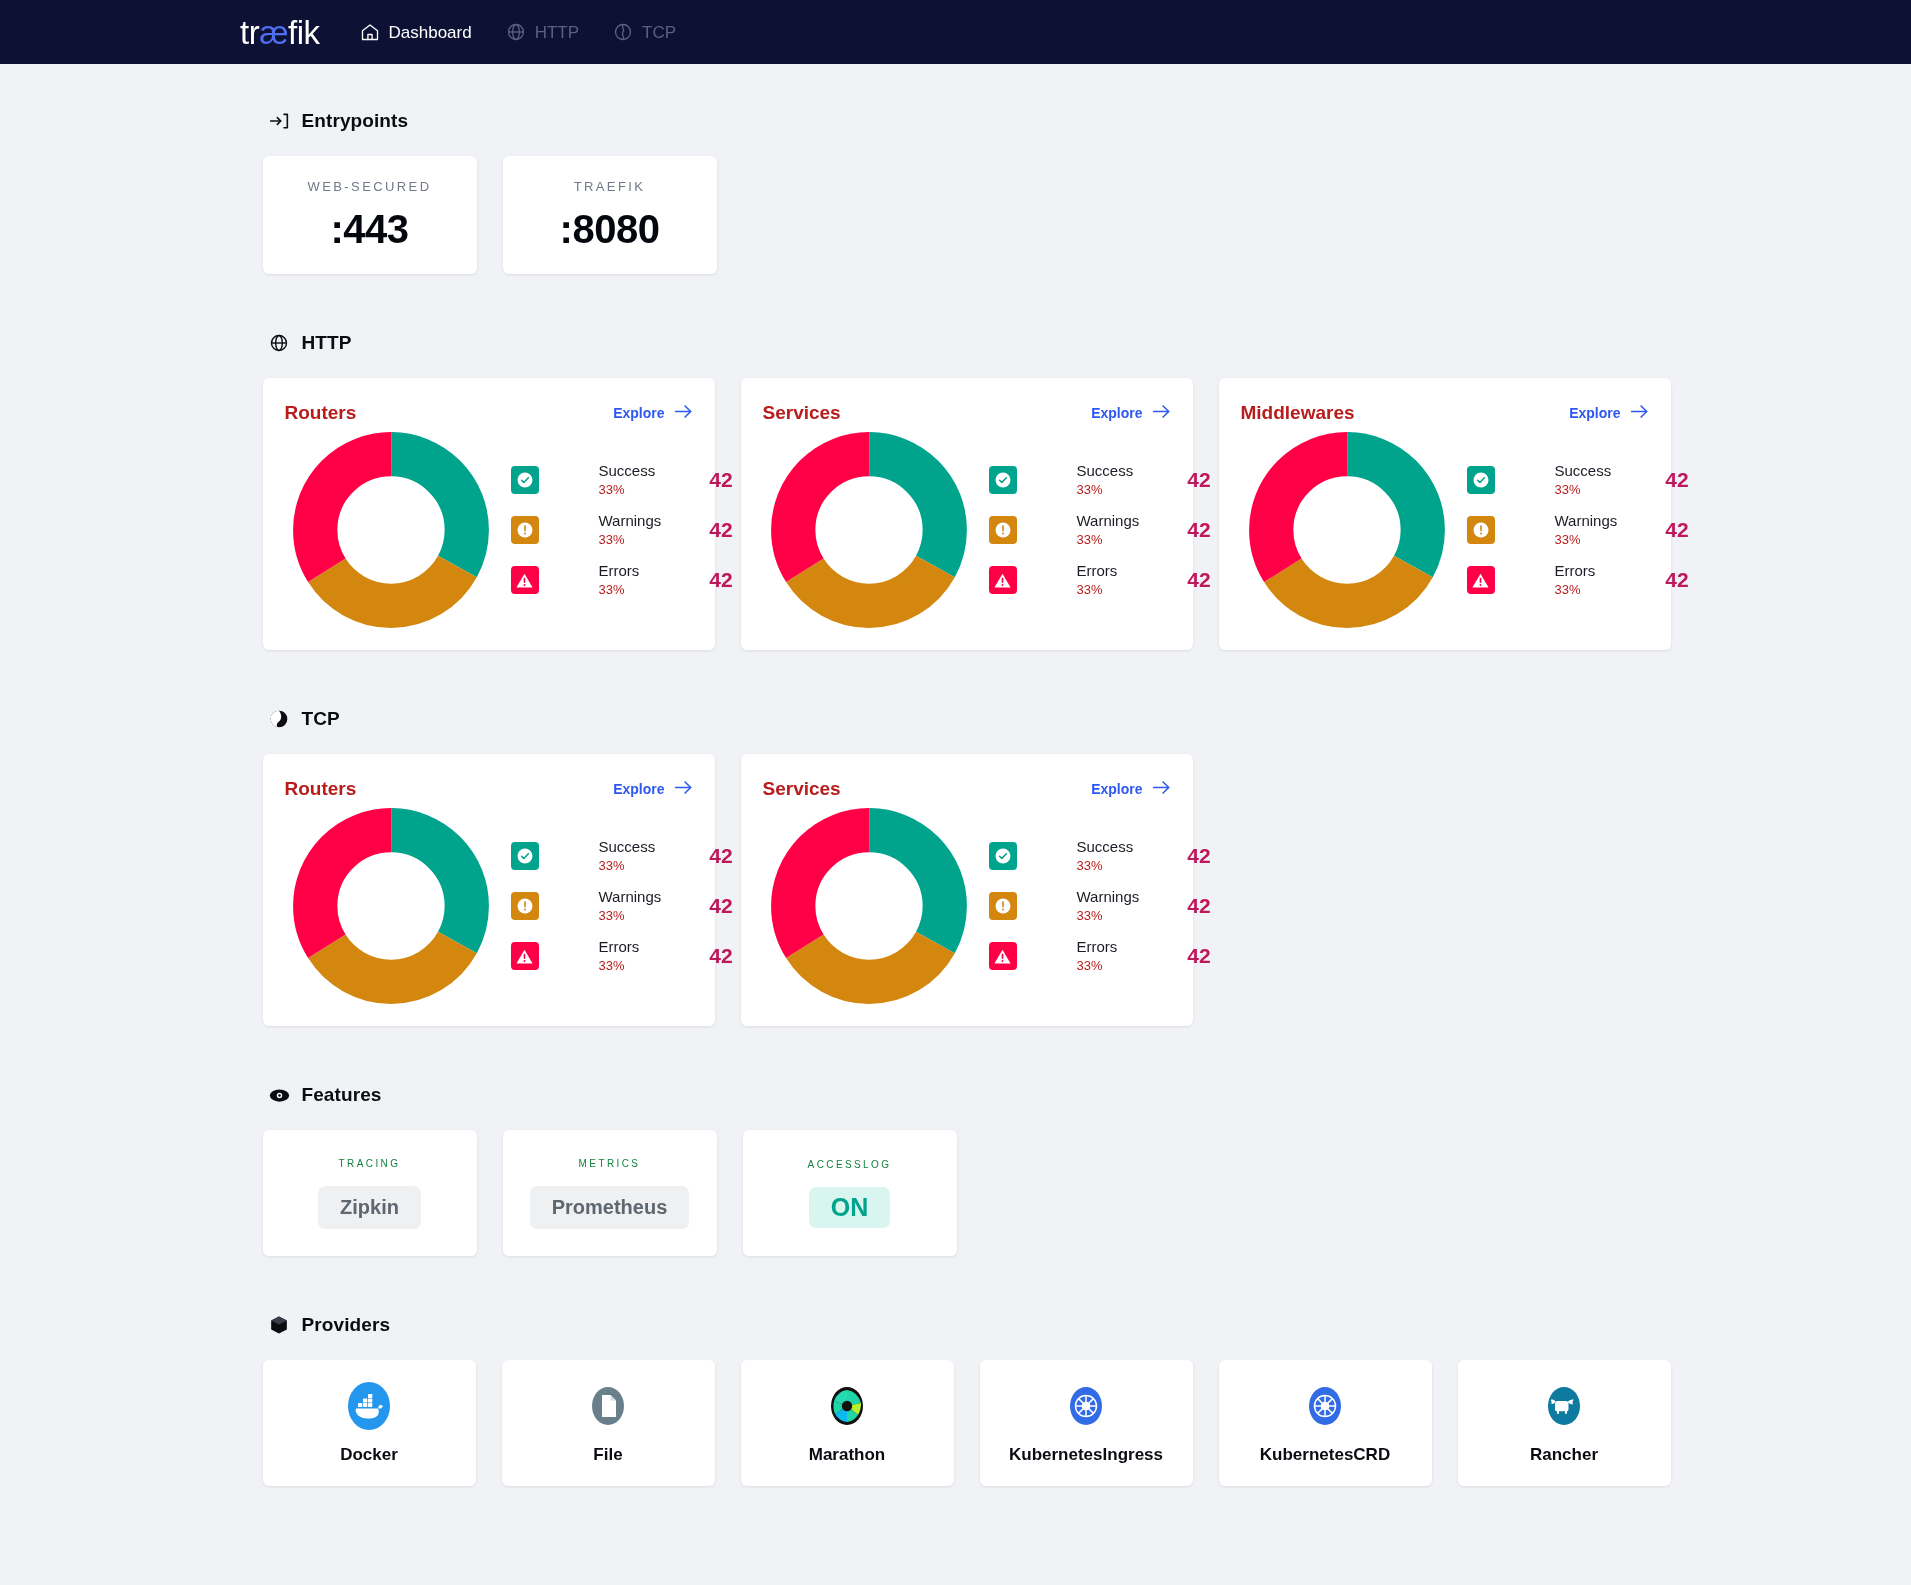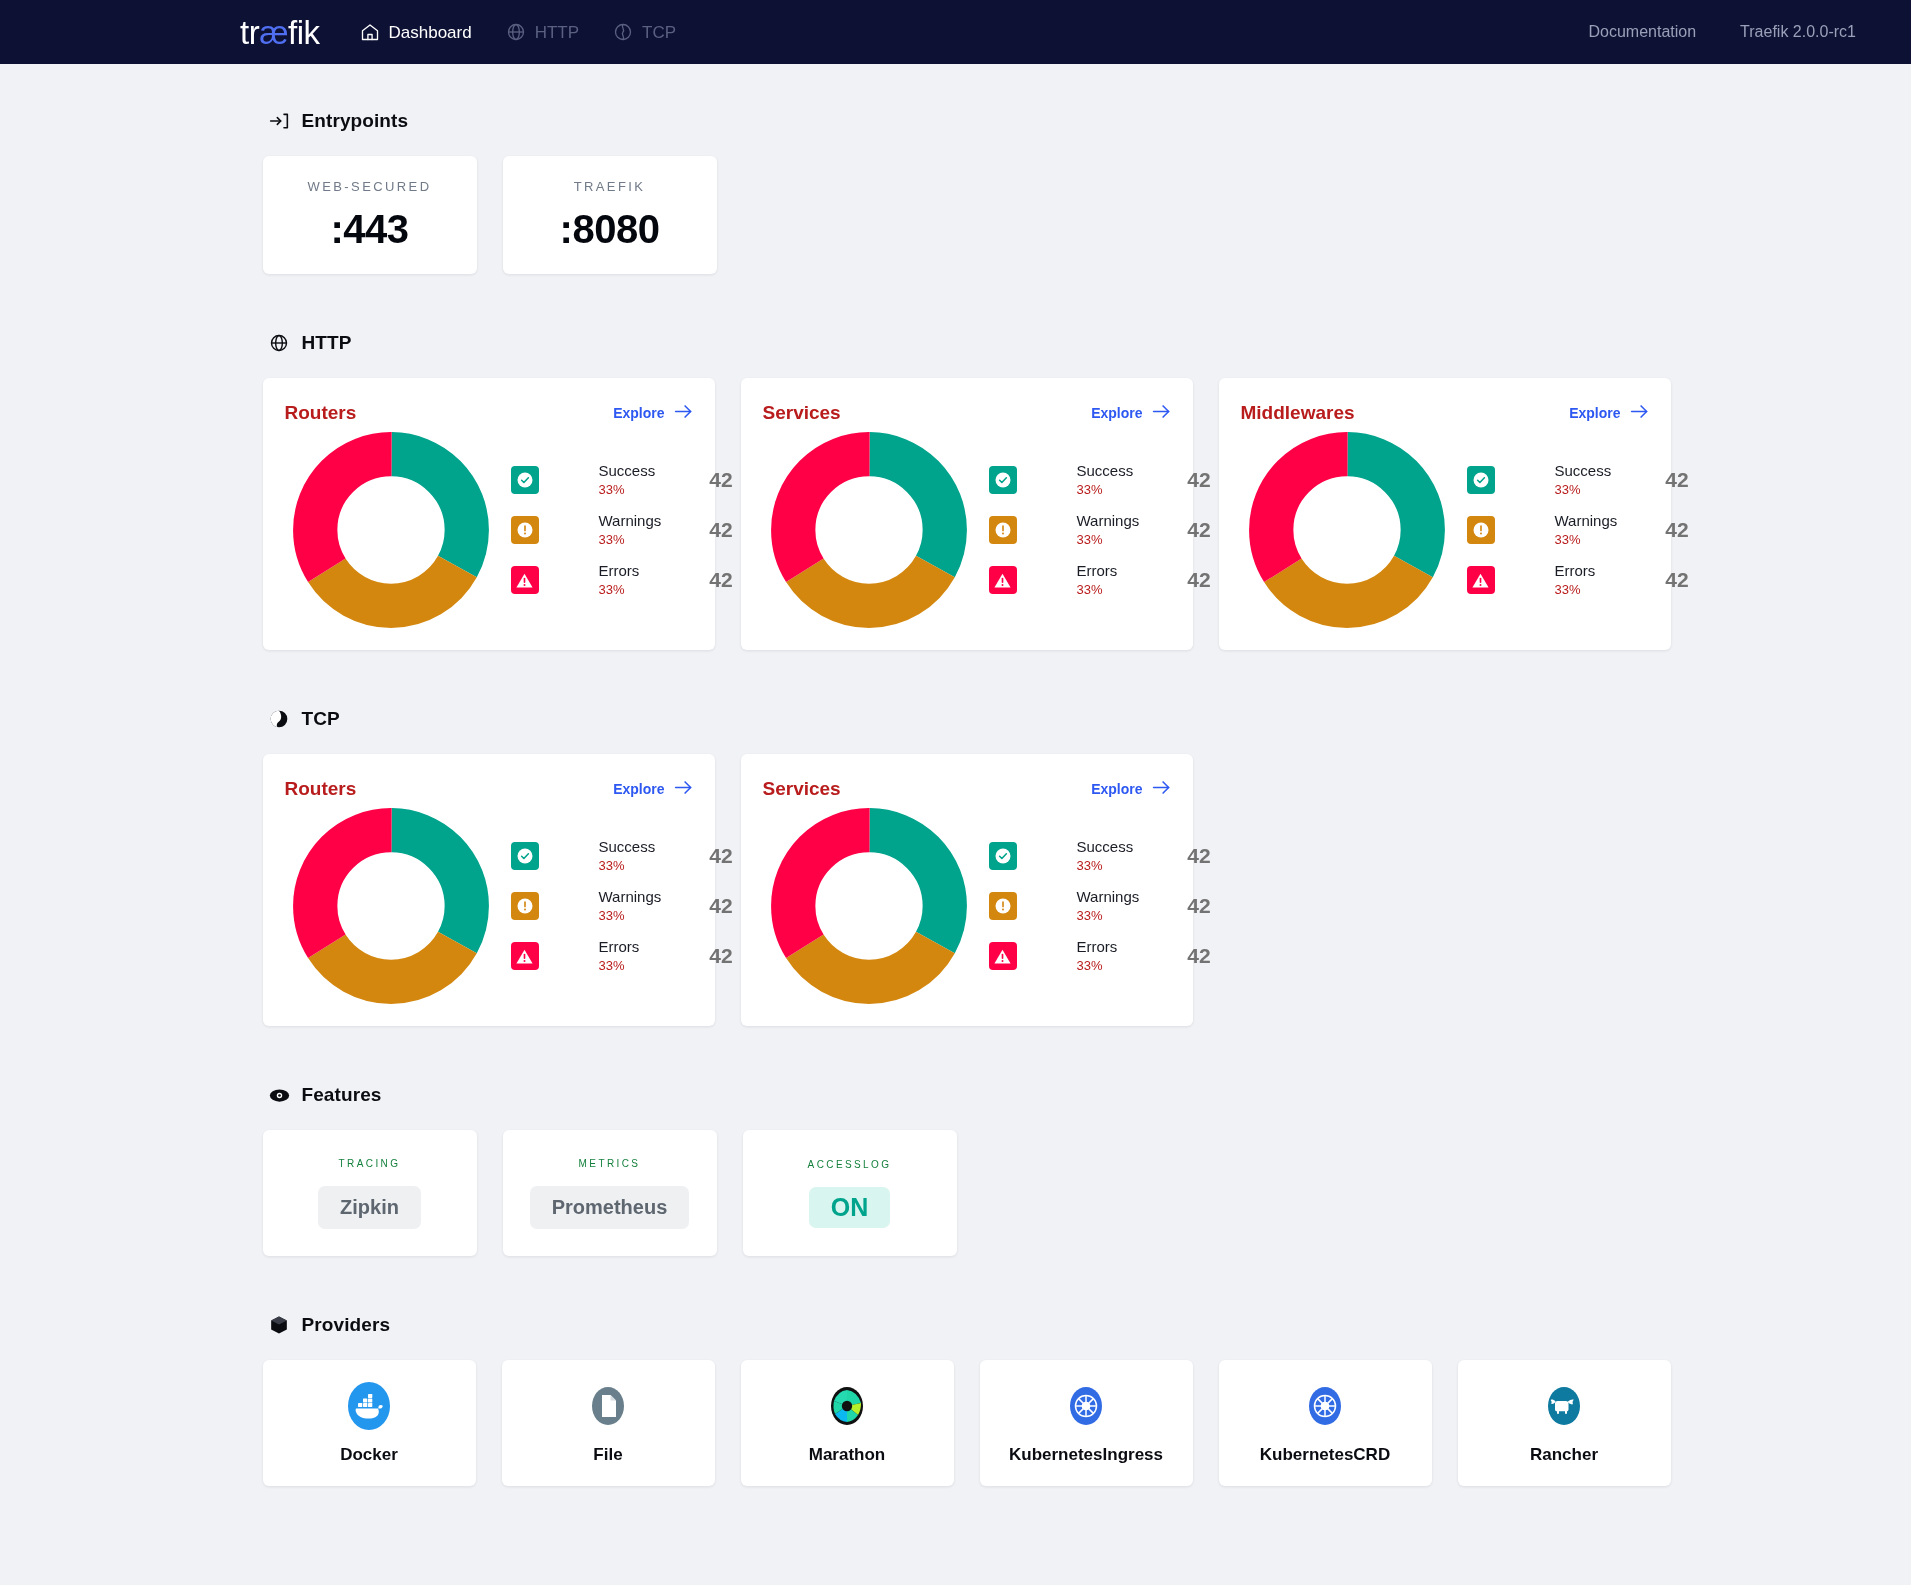--- a/index.html
+++ b/index.html
@@ -152,21 +152,21 @@
     border-radius: 4px;
     display: flex; align-items: center; justify-content: center;
     flex: 0 0 28px;
   }
   .lg-text { margin-left: 12px; flex: 1; }
   .lg-label { font-size: 15px; color: #1b1d26; line-height: 1.15; }
   .lg-pct { font-size: 13px; color: #b91c1c; line-height: 1.3; }
   .lg-count {
     font-size: 21px;
     font-weight: bold;
-    color: #737373;
+    color: #be185d;
     min-width: 34px;
     padding-right: 18px;
   }
 
   
   .feat-row { display: flex; gap: 26px; margin-bottom: 58px; }
   .feat-card {
     width: 214px;
     height: 126px;
     display: flex;
@@ -243,24 +243,20 @@
       <span class="ico">
         <svg width="20" height="20" viewBox="0 0 24 24" fill="none" stroke="#5a6080" stroke-width="1.6">
           <circle cx="12" cy="12" r="9"></circle>
           <path d="M12 3c-3 3 3 6 0 9s3 6 0 9" stroke-linecap="round"></path>
         </svg>
       </span>
       <span>TCP</span>
     </div>
   </div>
 
-  <div class="nav-right">
-    <span class="link">Documentation</span>
-    <span class="version">Traefik 2.0.0-rc1</span>
-  </div>
 </div>
 
 <div class="page">
 <div class="container">
 
   <div class="section-head">
     <span class="s-ico">
       <svg width="20" height="20" viewBox="0 0 24 24" fill="none" stroke="#0b0c12" stroke-width="1.9" stroke-linecap="round" stroke-linejoin="round">
         <path d="M2 12h12"></path>
             <path d="M10 8l4 4-4 4"></path>

